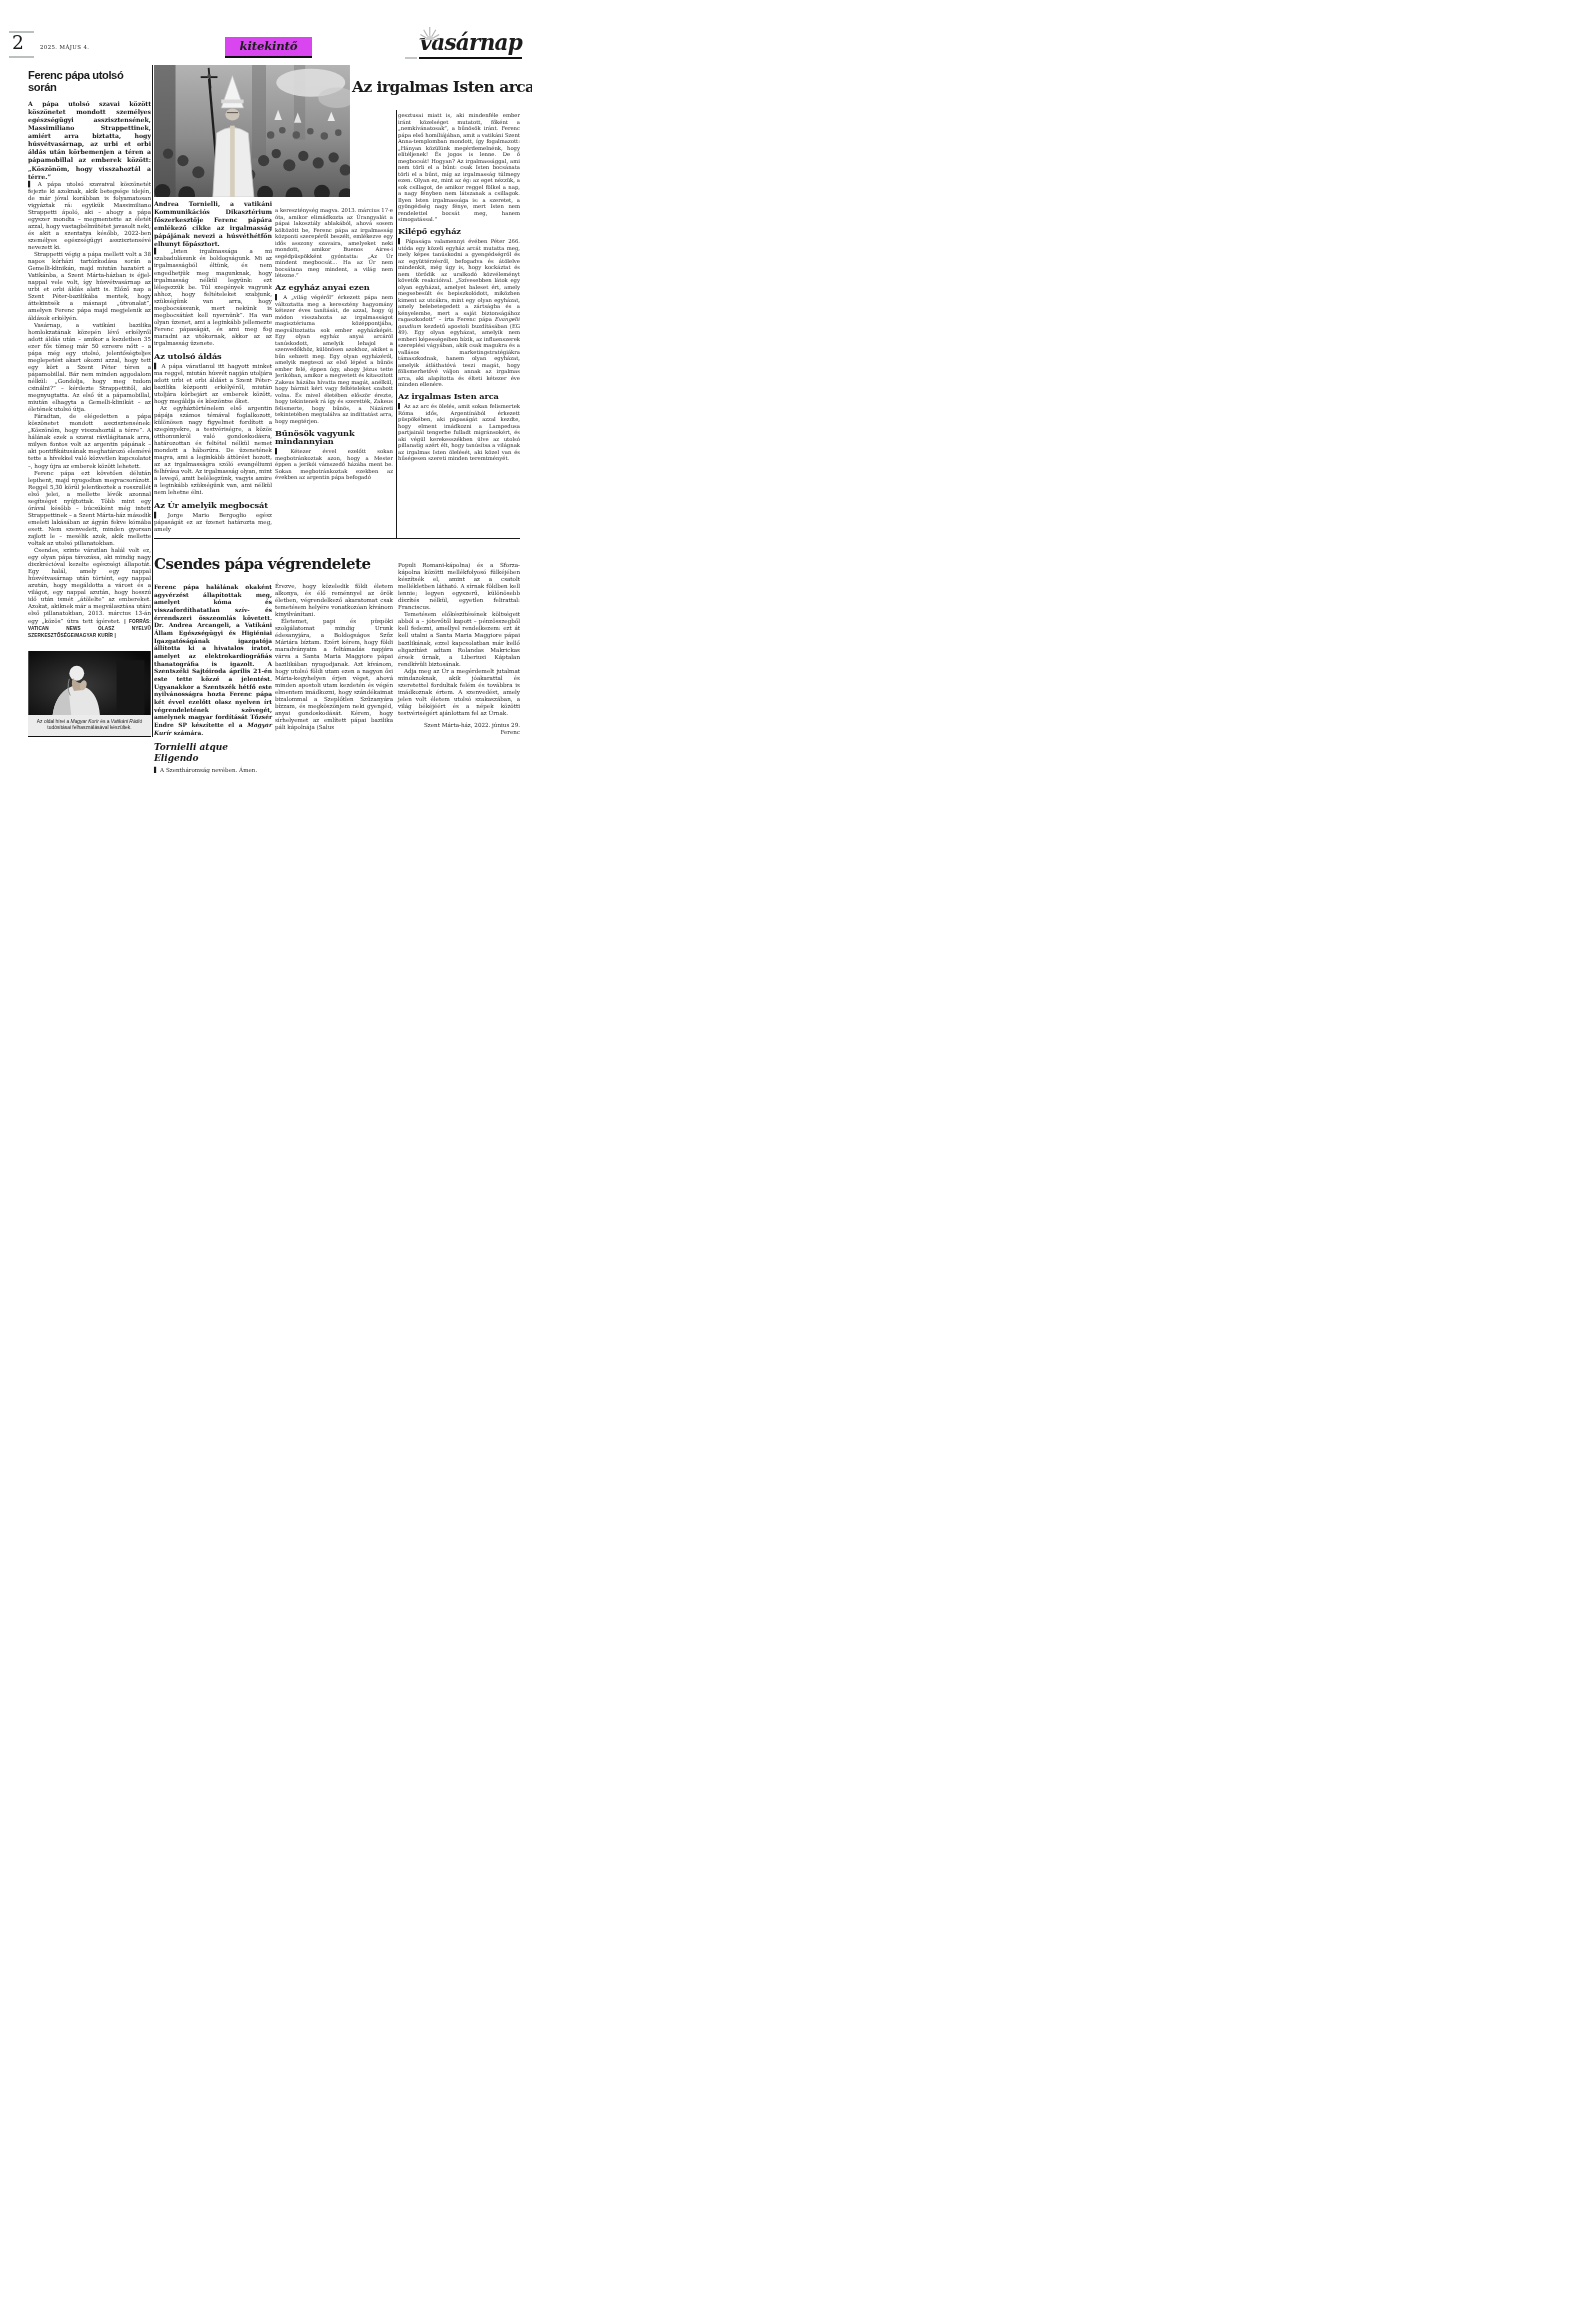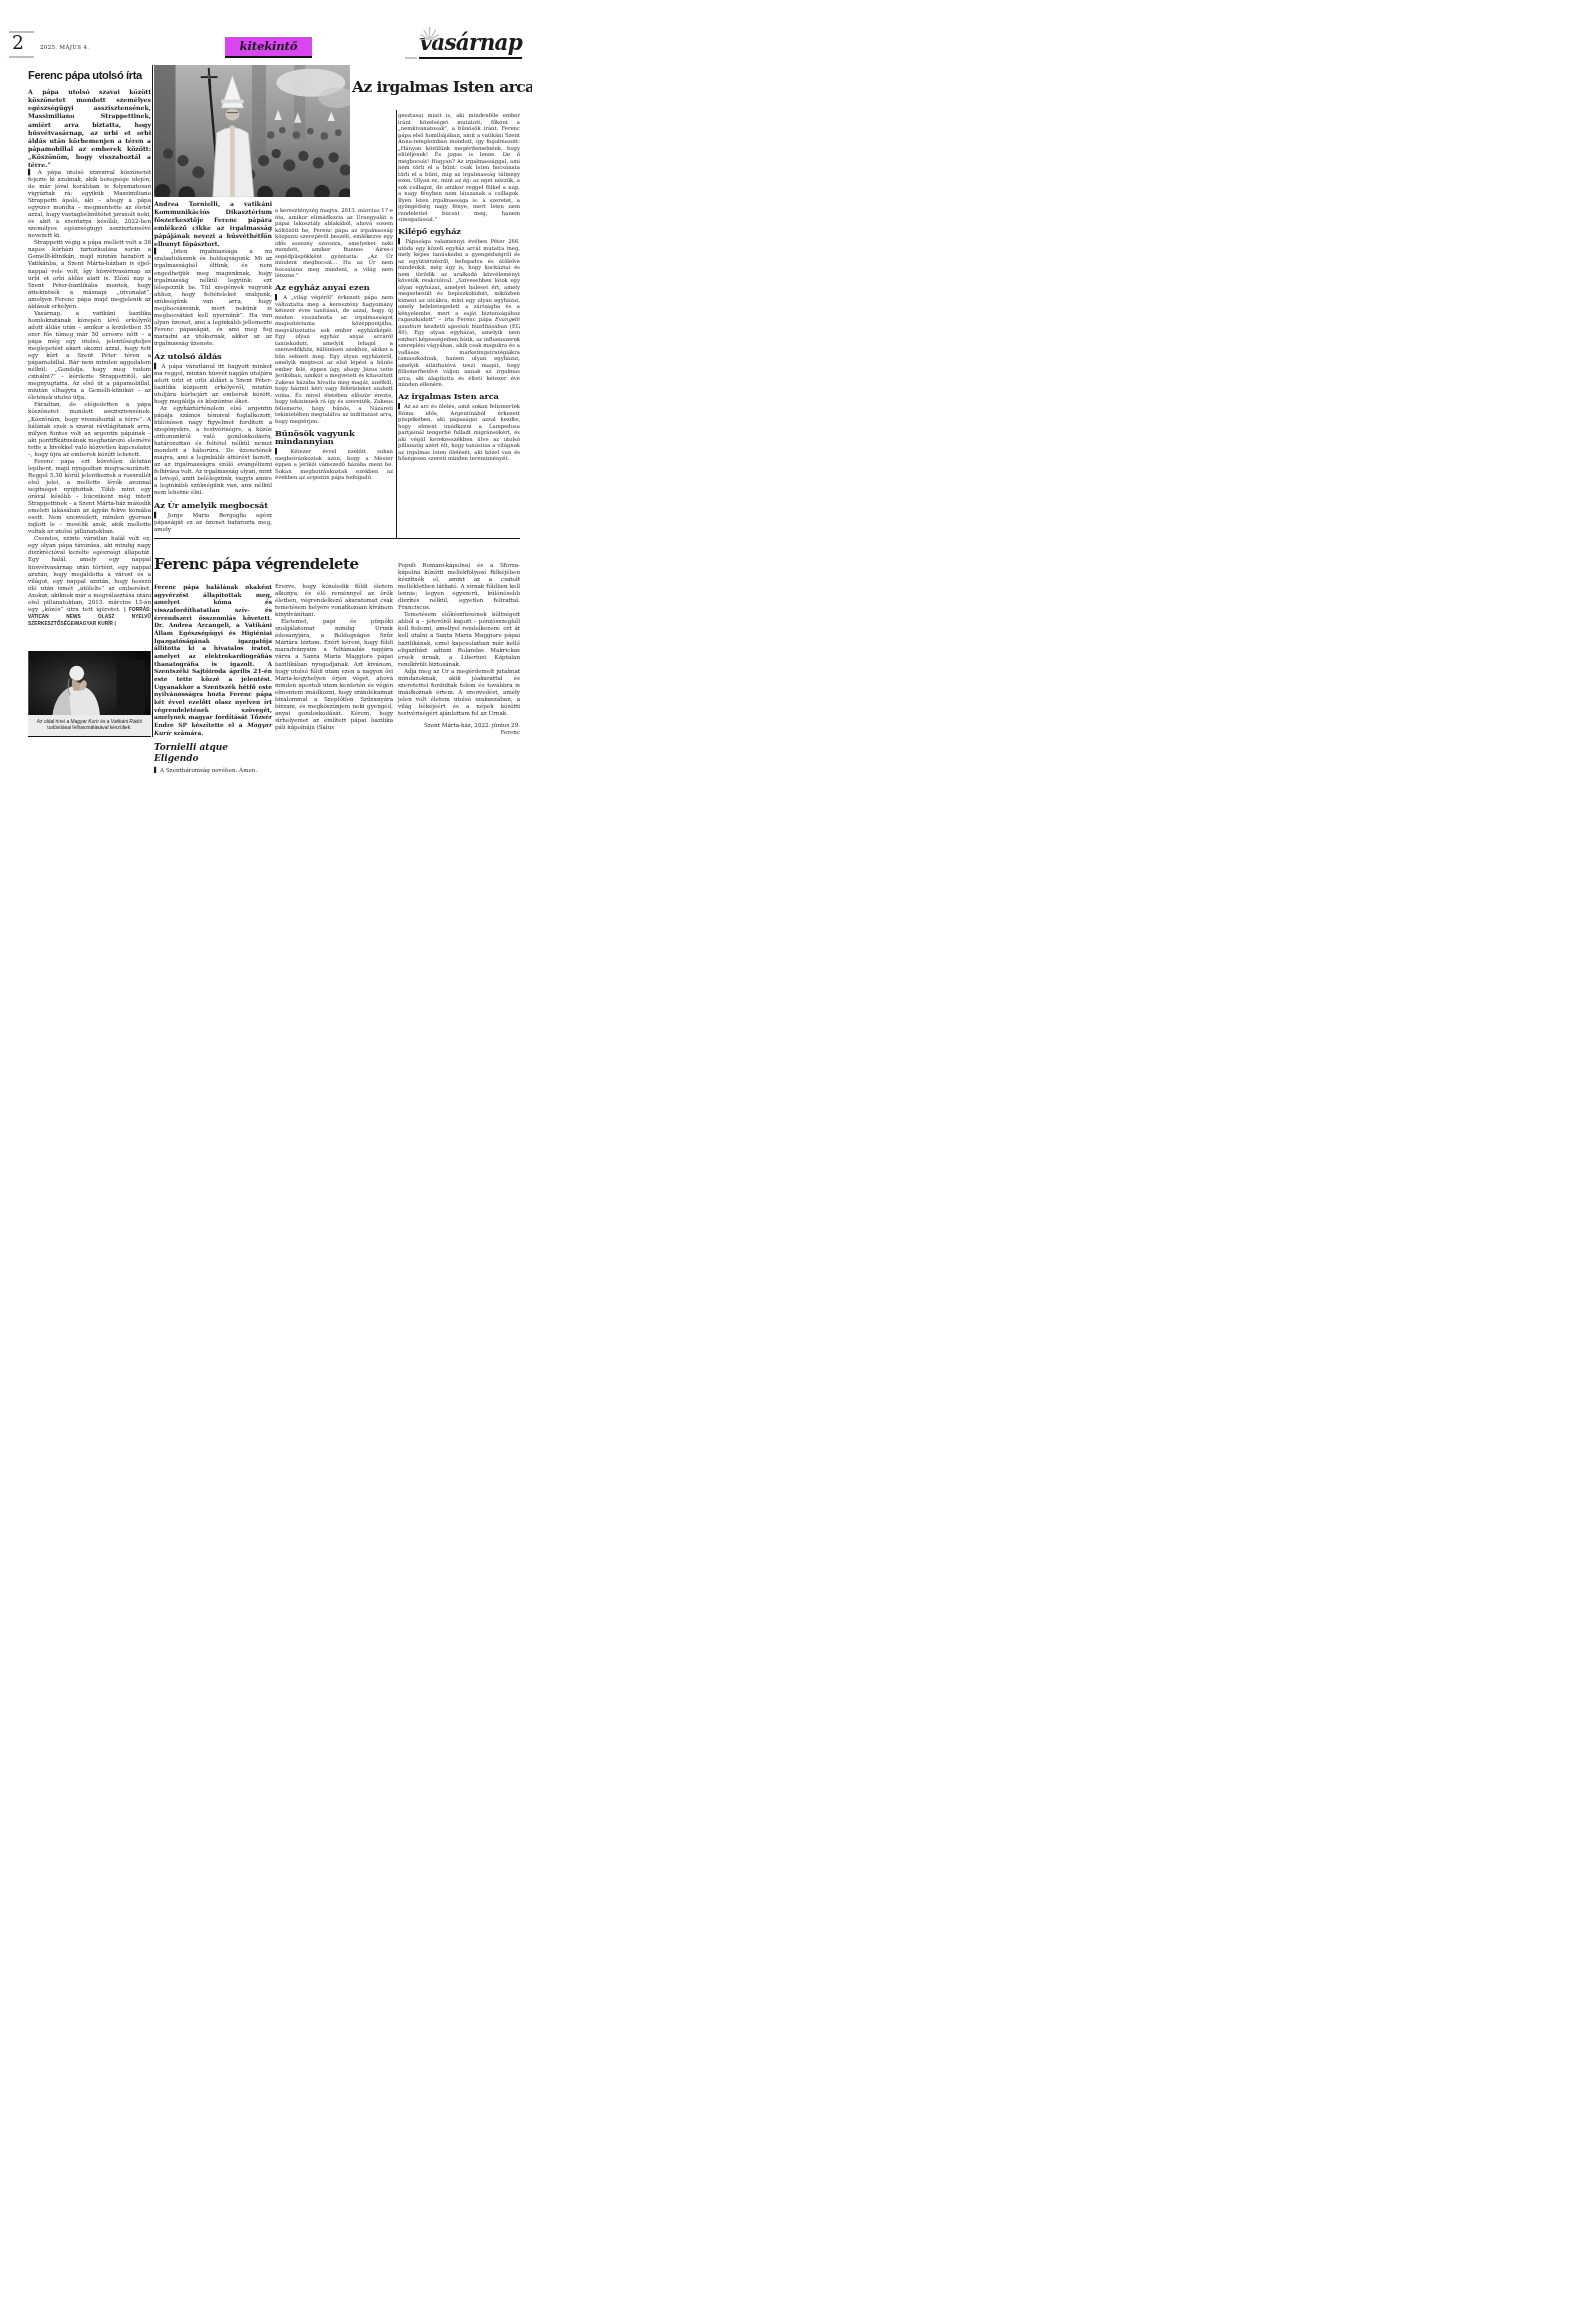--- a/index.html
+++ b/index.html
@@ -74,21 +74,21 @@
     <span class="word">vasárnap</span>
   </div>
   <div class="mast-underline"></div>
   <div class="mast-underline-gray"></div>
 
   <div class="vrule" style="left:152px;top:65px;height:672px"></div>
   <div class="vrule" style="left:396px;top:110px;height:428px"></div>
   <div class="hrule" style="left:154px;top:538px;width:366px"></div>
 
   <div class="col" style="left:28px;top:70px;width:123px;height:578px">
-    <h1 class="art1-headline">Ferenc pápa utolsó írta</h1>
+    <h1 class="art1-headline">Ferenc pápa utolsó során</h1>
     <p class="lede noind">A pápa utolsó szavai között köszönetet mondott személyes egészségügyi asszisztensének, Massimiliano Strappettinek, amiért arra biztatta, hogy húsvétvasárnap, az urbi et orbi áldás után körbemenjen a téren a pápamobillal az emberek között: „Köszönöm, hogy visszahoztál a térre.”</p>
     <p class="noind">▌ A pápa utolsó szavaival köszönetét fejezte ki azoknak, akik betegsége idején, de már jóval korábban is folyamatosan vigyáztak rá: egyikük Massimiliano Strappetti ápoló, aki – ahogy a pápa egyszer mondta – megmentette az életét azzal, hogy vastagbélműtétet javasolt neki, és akit a szentatya később, 2022-ben személyes egészségügyi asszisztensévé nevezett ki.</p>
     <p>Strappetti végig a pápa mellett volt a 38 napos kórházi tartózkodása során a Gemelli-klinikán, majd miután hazatért a Vatikánba, a Szent Márta-házban is éjjel-nappal vele volt, így húsvétvasárnap az urbi et orbi áldás alatt is. Előző nap a Szent Péter-bazilikába mentek, hogy áttekintsék a másnapi „útvonalat”, amelyen Ferenc pápa majd megjelenik az áldások erkélyén.</p>
     <p>Vasárnap, a vatikáni bazilika homlokzatának közepén lévő erkélyről adott áldás után – amikor a kezdetben 35 ezer fős tömeg már 50 ezresre nőtt – a pápa még egy utolsó, jelentőségteljes meglepetést akart okozni azzal, hogy tett egy kört a Szent Péter téren a pápamobillal. Bár nem minden aggodalom nélkül: „Gondolja, hogy meg tudom csinálni?” – kérdezte Strappettitől, aki megnyugtatta. Az első út a pápamobillal, miután elhagyta a Gemelli-klinikát – az életének utolsó útja.</p>
     <p>Fáradtan, de elégedetten a pápa köszönetet mondott asszisztensének: „Köszönöm, hogy visszahoztál a térre”. A hálának ezek a szavai rávilágítanak arra, milyen fontos volt az argentin pápának – aki pontifikátusának meghatározó elemévé tette a hívekkel való közvetlen kapcsolatot –, hogy újra az emberek között lehetett.</p>
     <p>Ferenc pápa ezt követően délután lepihent, majd nyugodtan megvacsorázott. Reggel 5,30 körül jelentkeztek a rosszullét első jelei, a mellette lévők azonnal segítséget nyújtottak. Több mint egy órával később – búcsúként még intett Strappettinek – a Szent Márta-ház második emeleti lakásában az ágyán fekve kómába esett. Nem szenvedett, minden gyorsan zajlott le – mesélik azok, akik mellette voltak az utolsó pillanatokban.</p>
     <p><span>Csendes, szinte váratlan halál volt ez, egy olyan pápa távozása, aki mindig nagy diszkrécióval kezelte egészségi állapotát. Egy halál, amely egy nappal húsvétvasárnap után történt, egy nappal azután, hogy megáldotta a várost és a világot, egy nappal azután, hogy hosszú idő után ismét „átölelte” az embereket. Azokat, akiknek már a megválasztása utáni első pillanatokban, 2013. március 13-án egy „közös” útra tett ígéretet.</span> <span class="src">| FORRÁS: VATICAN NEWS OLASZ NYELVŰ SZERKESZTŐSÉGE/MAGYAR KURÍR |</span></p>
   </div>
 
   <svg class="photo" style="left:28px;top:651px" width="123" height="64" viewBox="0 0 263 138">
@@ -193,21 +193,21 @@
   </div>
 
   <div class="col tight" style="left:398px;top:112px;width:122px;height:425px">
     <p class="noind">gesztusai miatt is, aki mindenféle ember iránt közelséget mutatott, főként a „nemkívánatosak”, a bűnösök iránt. Ferenc pápa első homíliájában, amit a vatikáni Szent Anna-templomban mondott, így fogalmazott: „Hányan közülünk megérdemelnénk, hogy elítéljenek! És jogos is lenne. De ő megbocsát! Hogyan? Az irgalmassággal, ami nem törli el a bűnt: csak Isten bocsánata törli el a bűnt, míg az irgalmasság túlmegy ezen. Olyan ez, mint az ég: az eget nézzük, a sok csillagot, de amikor reggel fölkel a nap, a nagy fényben nem látszanak a csillagok. Ilyen Isten irgalmassága is: a szeretet, a gyöngédség nagy fénye, mert Isten nem rendelettel bocsát meg, hanem simogatással.”</p>
     <h2 class="sechead">Kilépő egyház</h2>
     <p class="noind"><span>▌ Pápasága valamennyi évében Péter 266. utóda egy közeli egyház arcát mutatta meg, mely képes tanúskodni a gyengédségről és az együttérzésről, befogadva és átölelve mindenkit, még úgy is, hogy kockáztat és nem törődik az uralkodó közvéleményt követők reakcióival. „Szívesebben látok egy olyan egyházat, amelyet baleset ért, amely megsebesült és bepiszkolódott, miközben kiment az utcákra, mint egy olyan egyházat, amely belebetegedett a zártságba és a kényelembe, mert a saját biztonságához ragaszkodott” – írta Ferenc pápa </span><i>Evangelii gaudium</i><span> kezdetű apostoli buzdításában (EG 49). Egy olyan egyházat, amelyik nem emberi képességeiben bízik, az influenszerek szereplési vágyában, akik csak magukra és a vallásos marketingstratégiákra támaszkodnak, hanem olyan egyházat, amelyik átláthatóvá teszi magát, hogy fölismerhetővé váljon annak az irgalmas arca, aki alapította és élteti kétezer éve minden ellenére.</span></p>
     <h2 class="sechead">Az irgalmas Isten arca</h2>
     <p class="noind">▌ Az az arc és ölelés, amit sokan felismertek Róma idős, Argentínából érkezett püspökében, aki pápaságát azzal kezdte, hogy elment imádkozni a Lampedusa partjainál tengerbe fulladt migránsokért, és aki végül kerekesszékben ülve az utolsó pillanatig azért élt, hogy tanúsítsa a világnak az irgalmas Isten ölelését, aki közel van és hűségesen szereti minden teremtményét.</p>
   </div>
 
-  <div class="bighead" style="left:154px;top:557px;font-size:15px">Ferenc pápa végrendelete</div>
+  <div class="bighead" style="left:154px;top:557px;font-size:15px">Csendes pápa végrendelete</div>
 
   <div class="col" style="left:154px;top:583px;width:118px;height:187px;overflow:visible">
     <p class="lede noind" style="font-size:5.9px"><span>Ferenc pápa halálának okaként agyvérzést állapítottak meg, amelyet kóma és visszafordíthatatlan szív- és érrendszeri összeomlás követett. Dr. Andrea Arcangeli, a Vatikáni Állam Egészségügyi és Higiéniai Igazgatóságának igazgatója állította ki a hivatalos iratot, amelyet az elektrokardiográfiás thanatográfia is igazolt. A Szentszéki Sajtóiroda április 21-én este tette közzé a jelentést. Ugyanakkor a Szentszék hétfő este nyilvánosságra hozta Ferenc pápa két évvel ezelőtt olasz nyelven írt végrendeletének szövegét, amelynek magyar fordítását Tőzsér Endre SP készítette el a </span><i>Magyar Kurír</i><span> számára.</span></p>
     <h2 class="motto">Tornielli atque Eligendo</h2>
     <p class="noind">▌ A Szentháromság nevében. Ámen.</p>
   </div>
 
   <div class="col" style="left:275px;top:583px;width:118px;height:187px;overflow:visible">
     <p class="noind">Érezve, hogy közeledik földi életem alkonya, és élő reménnyel az örök életben, végrendelkező akaratomat csak temetésem helyére vonatkozóan kívánom kinyilvánítani.</p>
     <p>Életemet, papi és püspöki szolgálatomat mindig Urunk édesanyjára, a Boldogságos Szűz Máriára bíztam. Ezért kérem, hogy földi maradványaim a feltámadás napjára várva a Santa Maria Maggiore pápai bazilikában nyugodjanak. Azt kívánom, hogy utolsó földi utam ezen a nagyon ősi Mária-kegyhelyen érjen véget, ahová minden apostoli utam kezdetén és végén elmentem imádkozni, hogy szándékaimat bizalommal a Szeplőtlen Szűzanyára bízzam, és megköszönjem neki gyengéd, anyai gondoskodását. Kérem, hogy sírhelyemet az említett pápai bazilika páli kápolnája (Salus</p>

